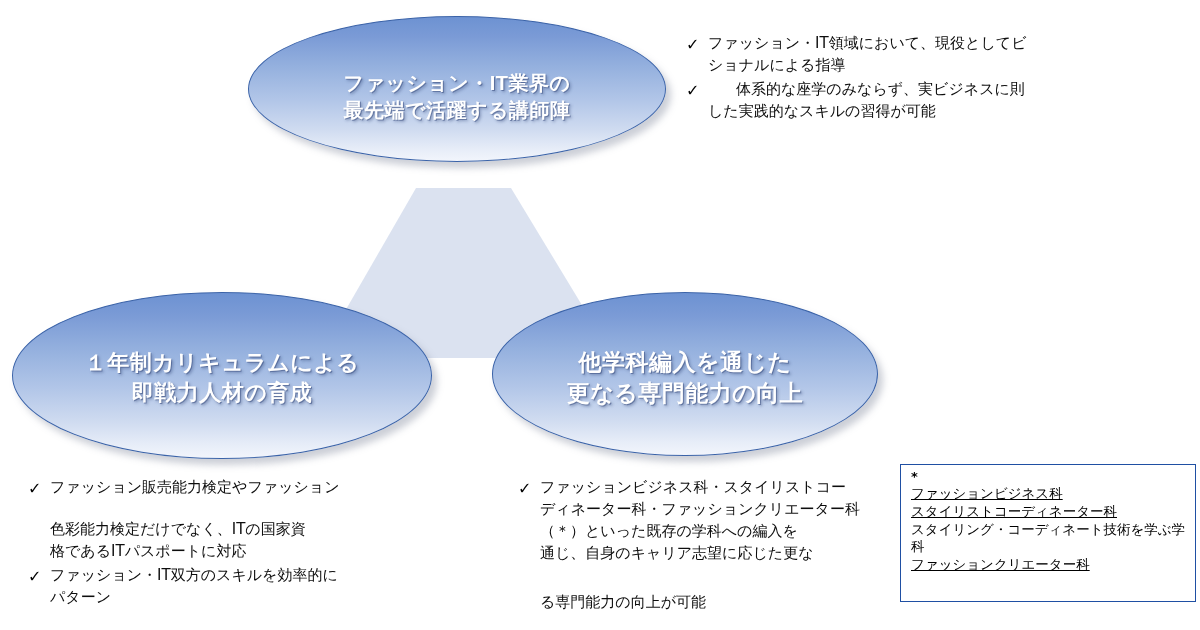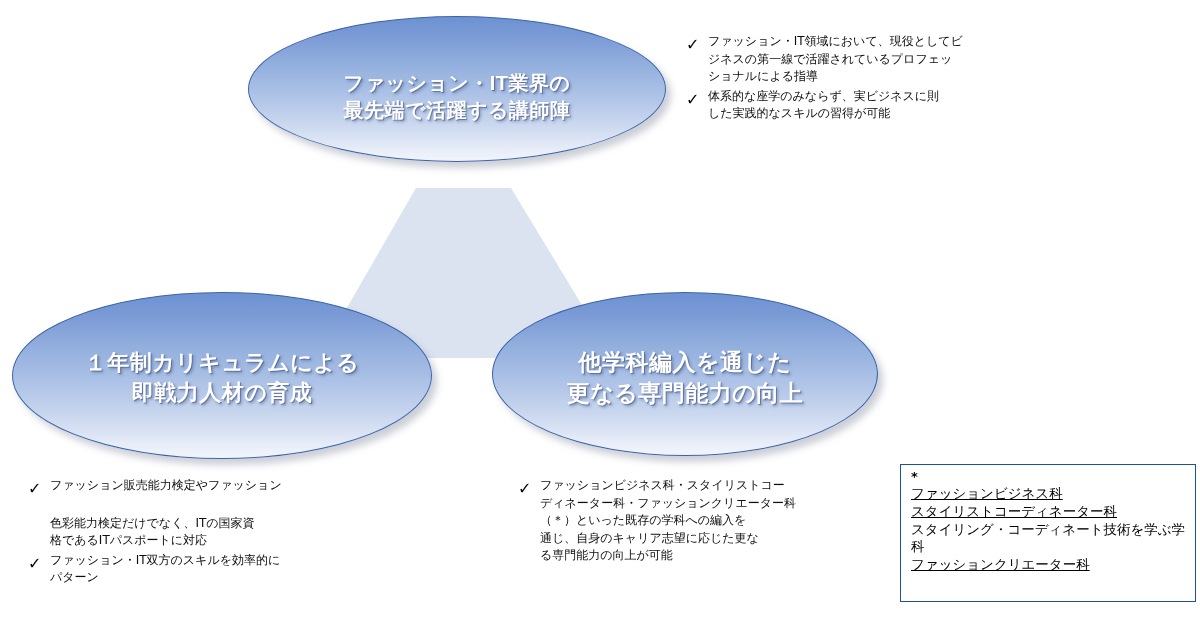--- a/index.html
+++ b/index.html
@@ -102,21 +102,21 @@
   .check {
     flex: 0 0 auto;
     width: 22px;
     font-size: 16px;
     line-height: 1.46;
     color: #000000;
     font-family: "DejaVu Sans", sans-serif;
   }
   .btext {
     flex: 1 1 auto;
-    font-size: 12px;
+    font-size: 15px;
     line-height: 1.46;
     color: #0d0d0d;
     font-family: "DejaVu Sans", "Liberation Sans", sans-serif;
   }
 
   #bullets-top-right {
     left: 686px;
     top: 33px;
     width: 500px;
   }
@@ -194,28 +194,27 @@
       <div>他学科編入を通じた</div>
       <div>更なる専門能力の向上</div>
     </div>
   </div>
 
   <div class="bullets" id="bullets-top-right">
     <div class="bullet-item">
       <span class="check">✓</span>
       <span class="btext">
         <span style="display: block;">ファッション・IT領域において、現役としてビ</span>
-        <span style="display: block;">ジネスの第一線で活躍されているプロフェッ</span>
         <span style="display: block;">ショナルによる指導</span>
       </span>
     </div>
     <div class="bullet-item">
       <span class="check">✓</span>
       <span class="btext">
-        <span style="display: block;">体系的な座学のみならず、実ビジネスに則</span>
+        <span style="display: block; margin-left: 28px;">体系的な座学のみならず、実ビジネスに則</span>
         <span style="display: block;">した実践的なスキルの習得が可能</span>
       </span>
     </div>
   </div>
 
   <div class="bullets" id="bullets-bottom-left">
     <div class="bullet-item">
       <span class="check">✓</span>
       <span class="btext">
         <span style="display: block;">ファッション販売能力検定やファッション</span>
@@ -233,21 +232,21 @@
   </div>
 
   <div class="bullets" id="bullets-bottom-center">
     <div class="bullet-item">
       <span class="check">✓</span>
       <span class="btext">
         <span style="display: block;">ファッションビジネス科・スタイリストコー</span>
         <span style="display: block;">ディネーター科・ファッションクリエーター科</span>
         <span style="display: block;">（＊）といった既存の学科への編入を</span>
         <span style="display: block;">通じ、自身のキャリア志望に応じた更な</span>
-        <span style="display: block;">る専門能力の向上が可能</span>
+        <span style="display: block; margin-top: 27px;">る専門能力の向上が可能</span>
       </span>
     </div>
   </div>
 
   <div id="legend-box">
     <div class="asterisk">*</div>
     <div class="leg-title">ファッションビジネス科</div>
     <div class="leg-title">スタイリストコーディネーター科</div>
     <div class="leg-desc">スタイリング・コーディネート技術を学ぶ学科</div>
     <div class="leg-title">ファッションクリエーター科</div>

